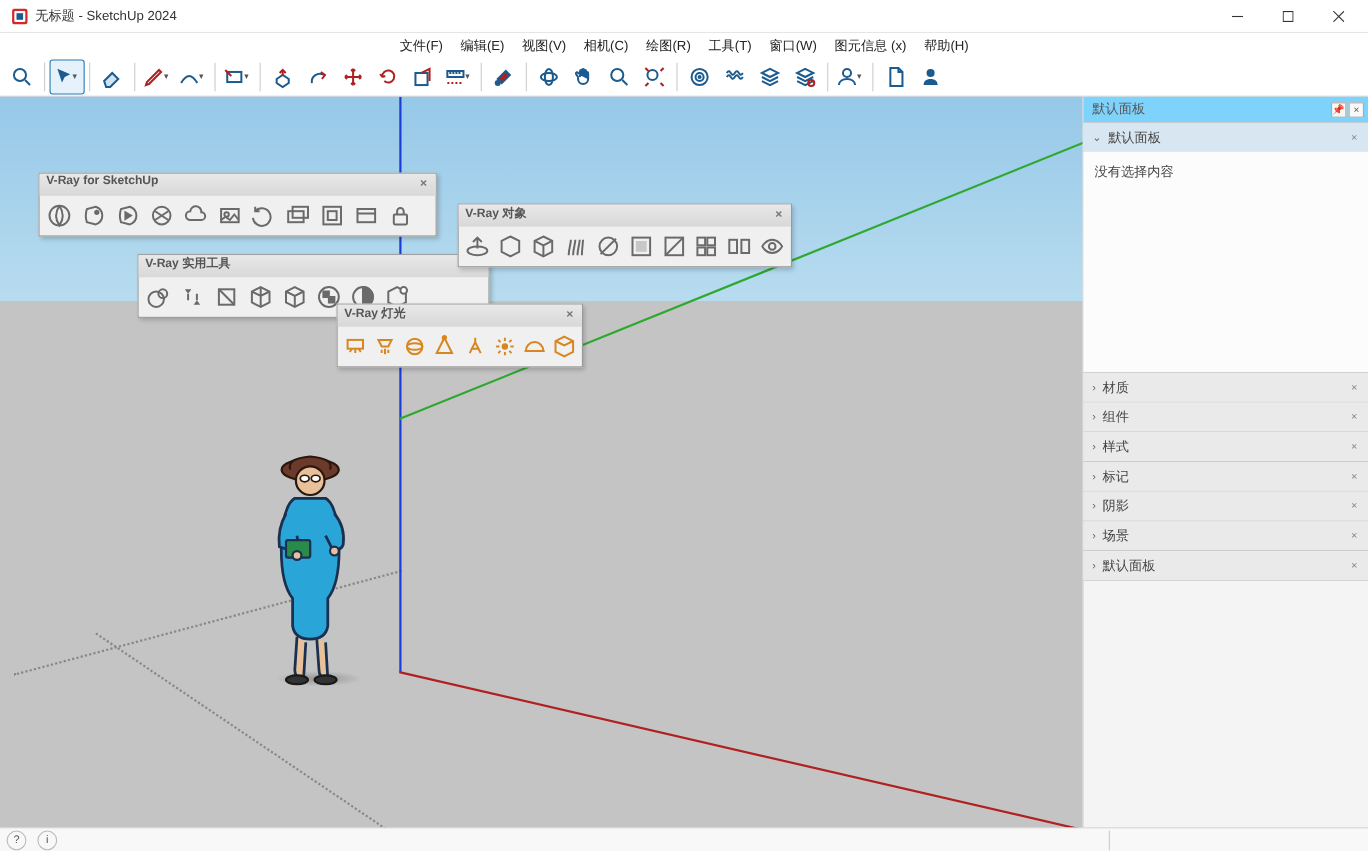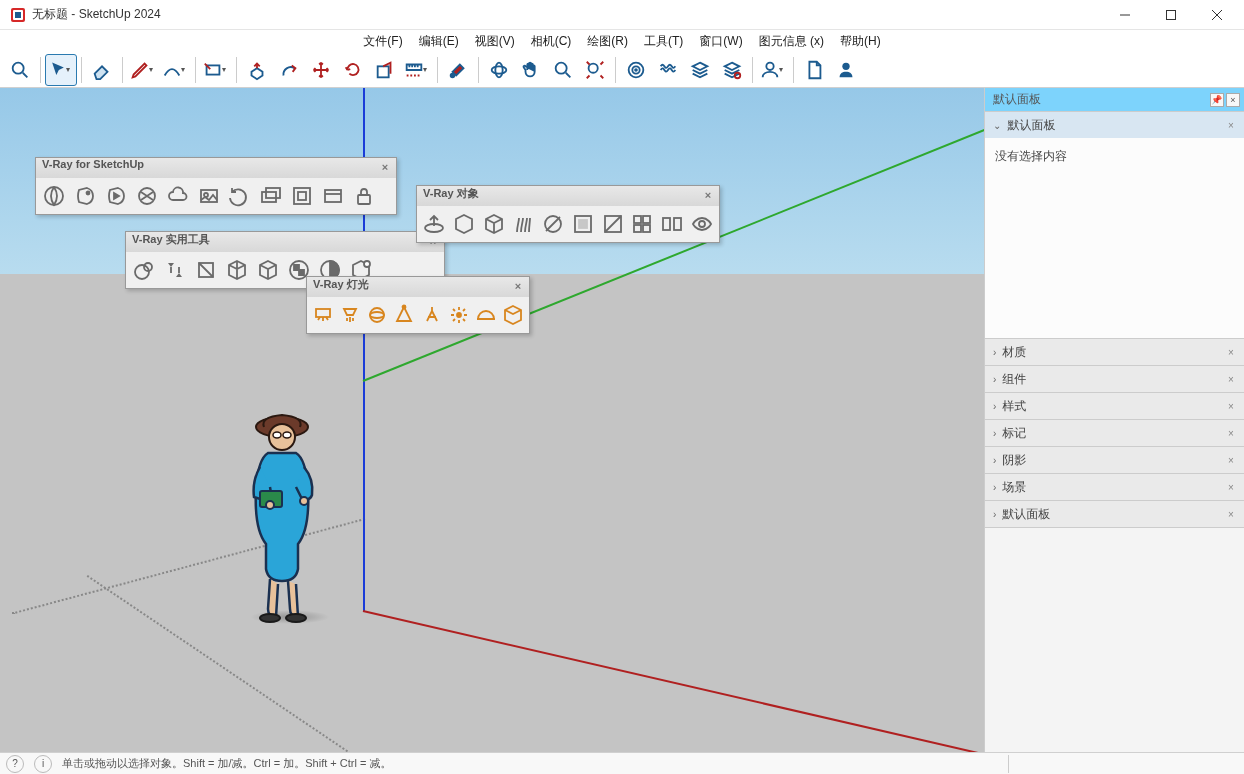--- a/index.html
+++ b/index.html
@@ -620,15 +620,14 @@
           <span class="sclose">×</span>
         </div>
       </div>
     <div class="flexfill"></div>
   </div>
 </div>
 
 <div class="statusbar">
   <span class="sicn">?</span>
   <span class="sicn">i</span>
-  <span>单击或拖动以选择对象。Shift = 加/减。Ctrl = 加。Shift + Ctrl = 减。</span>
   <div class="right"></div>
 </div>
 
 </body></html>

